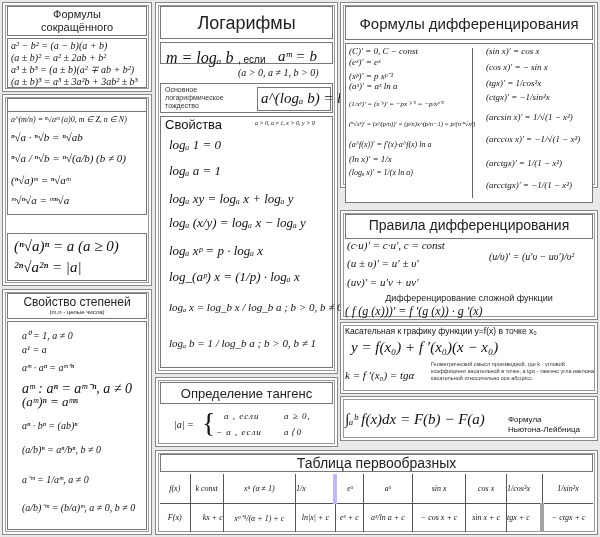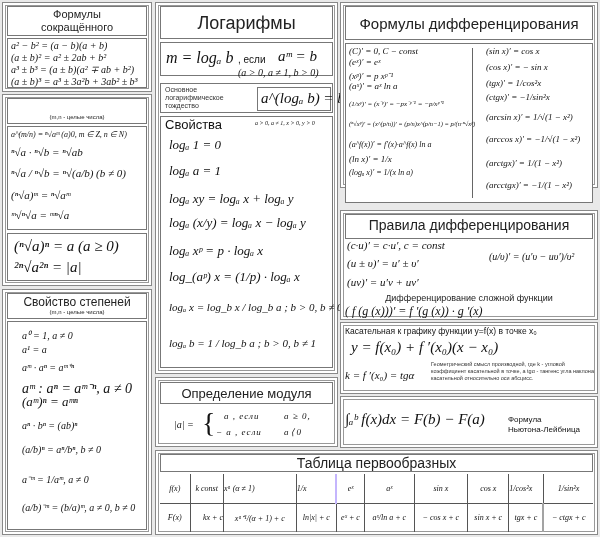--- a/index.html
+++ b/index.html
@@ -25,21 +25,21 @@
     <div class="f" style="left:3px;top:13px;font-size:10px">(a ± b)² = a² ± 2ab + b²</div>
     <div class="f" style="left:3px;top:25px;font-size:10px">a³ ± b³ = (a ± b)(a² ∓ ab + b²)</div>
     <div class="f" style="left:3px;top:37px;font-size:10px">(a ± b)³ = a³ ± 3a²b + 3ab² ± b³</div>
   </div>
 </div>
 
 <div class="frame" style="left:2px;top:94px;width:150px;height:192px">
   <div class="box" style="left:4px;top:3px;width:140px;height:26px">
     <div class="title" style="top:15px;font-size:6px">(m,n - целые числа)</div>
   </div>
-  <div class="box" style="left:4px;top:31px;width:140px;height:104px">
+  <div class="box" style="left:4px;top:16px;width:140px;height:104px">
     <div class="f" style="left:3px;top:3px;font-size:8px">a^(m/n) = ⁿ√aᵐ (a)0, m ∈ Z, n ∈ N)</div>
     <div class="f" style="left:3px;top:19px;font-size:11px">ⁿ√a · ⁿ√b = ⁿ√ab</div>
     <div class="f" style="left:3px;top:40px;font-size:11px">ⁿ√a / ⁿ√b = ⁿ√(a/b) (b ≠ 0)</div>
     <div class="f" style="left:3px;top:62px;font-size:11px">(ⁿ√a)ᵐ = ⁿ√aᵐ</div>
     <div class="f" style="left:3px;top:82px;font-size:11px">ᵐ√ⁿ√a = ᵐⁿ√a</div>
   </div>
   <div class="box" style="left:4px;top:138px;width:140px;height:48px">
     <div class="f" style="left:6px;top:4px;font-size:15px">(ⁿ√a)ⁿ = a   (a ≥ 0)</div>
     <div class="f" style="left:6px;top:25px;font-size:15px">²ⁿ√a²ⁿ = |a|</div>
   </div>
@@ -60,21 +60,21 @@
     <div class="f" style="left:14px;top:122px;font-size:10px">(a/b)ⁿ = aⁿ/bⁿ, b ≠ 0</div>
     <div class="f" style="left:14px;top:150px;font-size:10px">a⁻ᵐ = 1/aᵐ, a ≠ 0</div>
     <div class="f" style="left:14px;top:178px;font-size:10px">(a/b)⁻ᵐ = (b/a)ᵐ, a ≠ 0, b ≠ 0</div>
   </div>
 </div>
 
 <div class="frame" style="left:155px;top:2px;width:183px;height:372px">
   <div class="box" style="left:4px;top:3px;width:173px;height:33px">
     <div class="title" style="top:6px;font-size:18px">Логарифмы</div>
   </div>
-  <div class="box" style="left:4px;top:39px;width:173px;height:34px">
+  <div class="box" style="left:4px;top:39px;width:173px;height:22px">
     <div class="f" style="left:5px;top:6px;font-size:16px">m = logₐ b</div>
     <div class="f s" style="left:77px;top:11px;font-size:10px">, если</div>
     <div class="f" style="left:117px;top:5px;font-size:15px">aᵐ = b</div>
     <div class="f" style="left:77px;top:24px;font-size:10px">(a &gt; 0, a ≠ 1, b &gt; 0)</div>
   </div>
   <div class="box" style="left:4px;top:80px;width:173px;height:30px">
     <div class="s" style="position:absolute;left:4px;top:2px;width:90px;font-size:7px;line-height:8px;color:#333">Основное логарифмическое тождество</div>
     <div class="box f" style="left:96px;top:3px;width:74px;height:24px;padding:2px 3px;font-size:15px"><span>a^(logₐ b) = b</span></div>
   </div>
   <div class="box" style="left:4px;top:113px;width:173px;height:252px">
@@ -86,21 +86,21 @@
     <div class="f" style="left:8px;top:74px;font-size:13px">logₐ xy = logₐ x + logₐ y</div>
     <div class="f" style="left:8px;top:126px;font-size:13px">logₐ xᵖ = p · logₐ x</div>
     <div class="f" style="left:8px;top:152px;font-size:13px">log_(aᵖ) x = (1/p) · logₐ x</div>
     <div class="f" style="left:8px;top:184px;font-size:11px">logₐ x = log_b x / log_b a ; b &gt; 0, b ≠ 0</div>
     <div class="f" style="left:8px;top:220px;font-size:11px">logₐ b = 1 / log_b a ; b &gt; 0, b ≠ 1</div>
   </div>
 </div>
 
 <div class="frame" style="left:155px;top:377px;width:183px;height:70px">
   <div class="box" style="left:4px;top:4px;width:173px;height:22px">
-    <div class="title" style="top:3px;font-size:13px">Определение модуля</div>
+    <div class="title" style="top:3px;font-size:13px">Определение тангенс</div>
   </div>
   <div class="f" style="left:18px;top:41px;font-size:10px">|a| =</div>
   <div class="f r" style="left:46px;top:30px;font-size:28px;line-height:30px">{</div>
   <div class="f" style="left:68px;top:33px;font-size:9px;letter-spacing:1px">a , если</div>
   <div class="f" style="left:128px;top:33px;font-size:9px;letter-spacing:1px">a ≥ 0,</div>
   <div class="f" style="left:60px;top:49px;font-size:9px;letter-spacing:1px">− a , если</div>
   <div class="f" style="left:128px;top:49px;font-size:9px">a ⟨ 0</div>
 </div>
 
 <div class="frame" style="left:340px;top:2px;width:258px;height:186px">
@@ -141,51 +141,51 @@
   <div class="f" style="left:4px;top:93px;font-size:12px">( f (g (x)))′ =  f ′(g (x)) · g ′(x)</div>
 </div>
 
 <div class="frame" style="left:340px;top:322px;width:258px;height:72px">
   <div class="s" style="position:absolute;left:4px;top:3px;font-size:8.5px;white-space:nowrap">Касательная к графику функции y=f(x) в точке x₀</div>
   <div class="f" style="left:10px;top:16px;font-size:15px">y = f(x₀) + f ′(x₀)(x − x₀)</div>
   <div class="f" style="left:4px;top:46px;font-size:11px">k = f ′(x₀) = tgα</div>
   <div class="s" style="position:absolute;left:90px;top:38px;width:165px;font-size:5.5px;line-height:7px;color:#333">Геометрический смысл производной, где k - угловой коэффициент касательной в точке, a tgα - тангенс угла наклона касательной относительно оси абсцисс.</div>
 </div>
 
-<div class="frame" style="left:340px;top:396px;width:258px;height:52px">
+<div class="frame" style="left:340px;top:396px;width:258px;height:45px">
   <div class="f" style="left:4px;top:14px;font-size:15px">∫ₐᵇ f(x)dx = F(b) − F(a)</div>
   <div class="s" style="position:absolute;left:167px;top:18px;font-size:8px">Формула</div>
   <div class="s" style="position:absolute;left:167px;top:28px;font-size:8px">Ньютона-Лейбница</div>
 </div>
 
 <div class="frame" style="left:155px;top:450px;width:443px;height:85px">
   <div class="box" style="left:4px;top:3px;width:433px;height:18px">
     <div class="title" style="top:0px;font-size:14px">Таблица первообразных</div>
   </div>
   <table style="position:absolute;left:4px;top:23px;width:433px;height:58px;font-size:8px;font-style:italic">
     <tbody>
         <tr style="border-bottom:1px solid #555;height:29px">
       <td style="width:30px;text-align:center;border-right:1px solid #555">f(x)</td>
       <td style="text-align:center;border-right:1px solid #555">k const</td>
-      <td style="border-right:1px solid #555">xᵅ (α ≠ 1)</td>
-      <td style="border-right:2px solid #c4b5fd">1/x</td>
+      <td style="text-align:center;border-right:1px solid #555">xᵅ (α ≠ 1)</td>
+      <td style="border-right:4px solid #c4b5fd">1/x</td>
       <td style="text-align:center;border-right:1px solid #555">eˣ</td>
       <td style="text-align:center;border-right:1px solid #555">aˣ</td>
       <td style="text-align:center;border-right:1px solid #555">sin x</td>
       <td style="text-align:center;border-right:1px solid #555">cos x</td>
       <td style="text-align:left;border-right:1px solid #555">1/cos²x</td>
       <td style="text-align:center">1/sin²x</td>
     </tr>
     <tr style="height:29px">
       <td style="text-align:center;border-right:1px solid #555">F(x)</td>
       <td style="text-align:right;border-right:1px solid #555">kx + c</td>
       <td style="text-align:center;border-right:1px solid #555">xᵅ⁺¹/(α + 1) + c</td>
       <td style="text-align:center;border-right:1px solid #555">ln|x| + c</td>
       <td style="text-align:center;border-right:1px solid #555">eˣ + c</td>
       <td style="text-align:center;border-right:1px solid #555">aˣ/ln a + c</td>
       <td style="text-align:center;border-right:1px solid #555">− cos x + c</td>
       <td style="text-align:center;border-right:1px solid #555">sin x + c</td>
-      <td style="text-align:center;border-right:2px solid #a3a3a3">tgx + c</td>
+      <td style="border-right:4px solid #a3a3a3">tgx + c</td>
       <td style="text-align:center">− ctgx + c</td>
     </tr>
   </tbody>
     </table>
 </div>
 
 </body></html>

